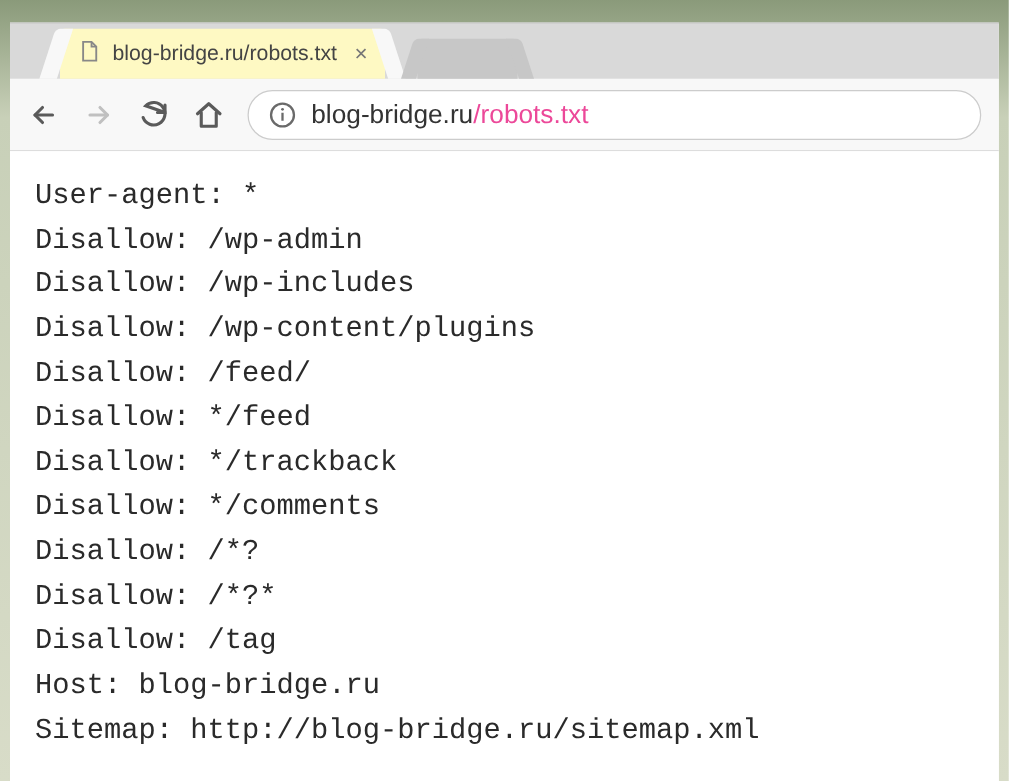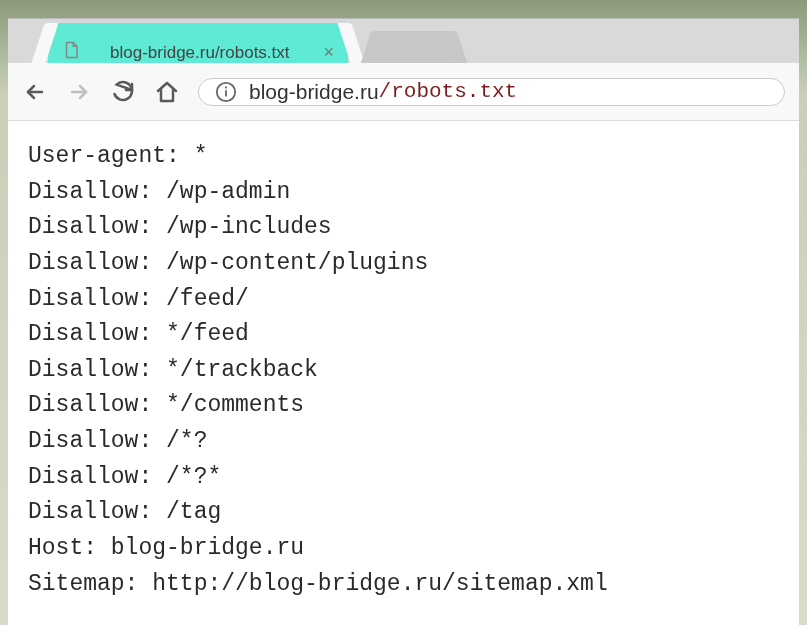--- a/index.html
+++ b/index.html
@@ -22,32 +22,31 @@
   }
   .tabstrip {
     height: 44px;
     background: #d9d9d9;
     display: flex;
     align-items: flex-end;
     padding-left: 40px;
     position: relative;
   }
   .tab {
-    background: #5eead4;
+    background: #fef9c3;
     height: 40px;
     display: flex;
-    align-items: flex-end;
+    align-items: center;
     padding: 0 14px 0 14px;
     font-size: 17px;
     color: #444;
     position: relative;
     border-top-left-radius: 4px;
     border-top-right-radius: 4px;
     margin-right: 18px;
-    gap: 20px;
   }
   .tab::before, .tab::after {
     content: "";
     position: absolute;
     bottom: 0;
     width: 14px;
     height: 40px;
     background: #f8f8f8;
   }
   .tab::before { left: -10px; transform: skewX(-18deg); border-top-left-radius: 4px; }
@@ -82,33 +81,33 @@
     display: flex;
     align-items: center;
     padding: 0 14px;
     gap: 18px;
   }
   .nav-btn { width: 26px; height: 26px; display: flex; align-items: center; justify-content: center; cursor: pointer; }
   .nav-btn.disabled { opacity: 0.35; cursor: default; }
   .nav-btn svg { width: 24px; height: 24px; }
   .addr {
     flex: 1;
-    height: 28px;
+    height: 40px;
     border: 1px solid #ccc;
     border-radius: 24px;
     background: #fff;
     display: flex;
     align-items: center;
     padding: 0 16px;
     font-size: 21px;
     color: #333;
   }
   .addr .info-icon { width: 22px; height: 22px; margin-right: 12px; flex-shrink: 0; }
   .addr .host { color: #333; }
-  .addr .path { color: #7f1d1d; font-family: Liberation Mono, monospace; }
+  .addr .path { color: #ec4899; }
 
   .content {
     flex: 1;
     background: #fff;
     padding: 18px 20px;
     font-family: "Courier New", Courier, monospace;
     font-size: 23px;
     line-height: 1.55;
     color: #2a2a2a;
     white-space: pre;

